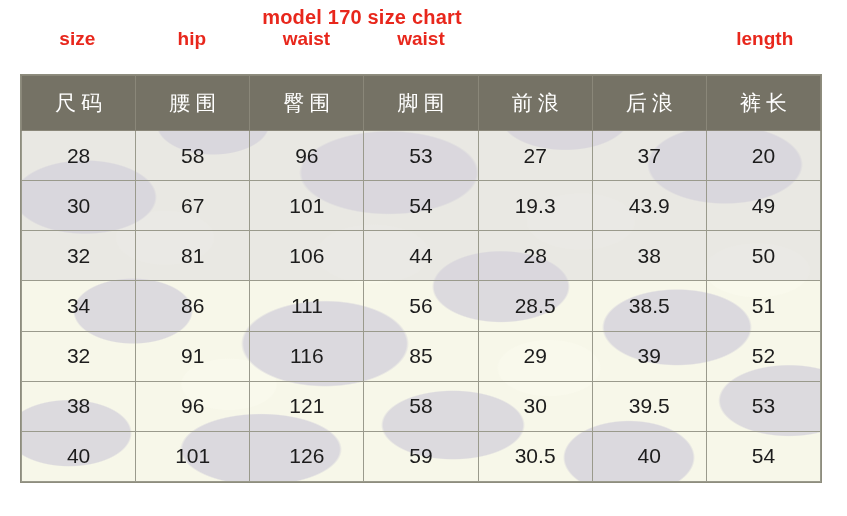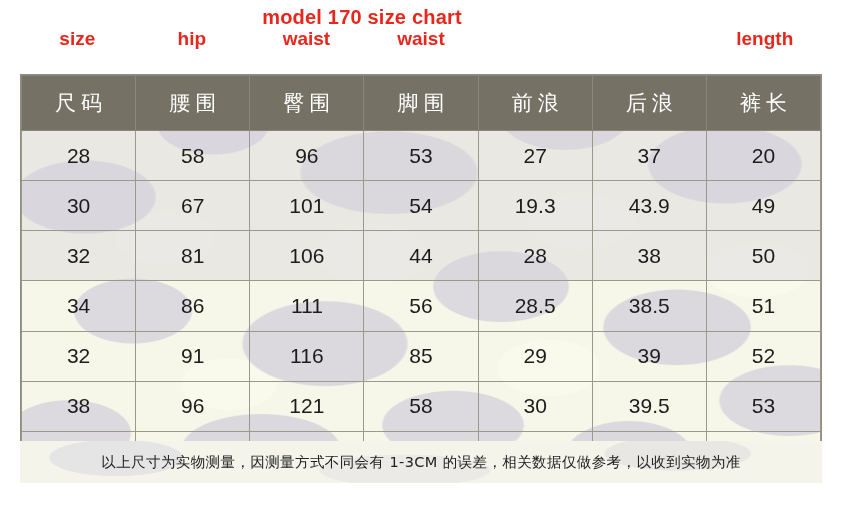--- a/index.html
+++ b/index.html
@@ -252,17 +252,14 @@
           <td>126</td>
           <td>59</td>
           <td>30.5</td>
           <td>40</td>
           <td>54</td>
         </tr>
       </tbody>
     </table>
   </div>
 
-  <div class="footer-band">
-    <div class="footer-note">以上尺寸为实物测量，因测量方式不同会有 1-3CM 的误差，相关数据仅做参考，以收到实物为准</div>
-  </div>
 
 </div>
 
 </body></html>

